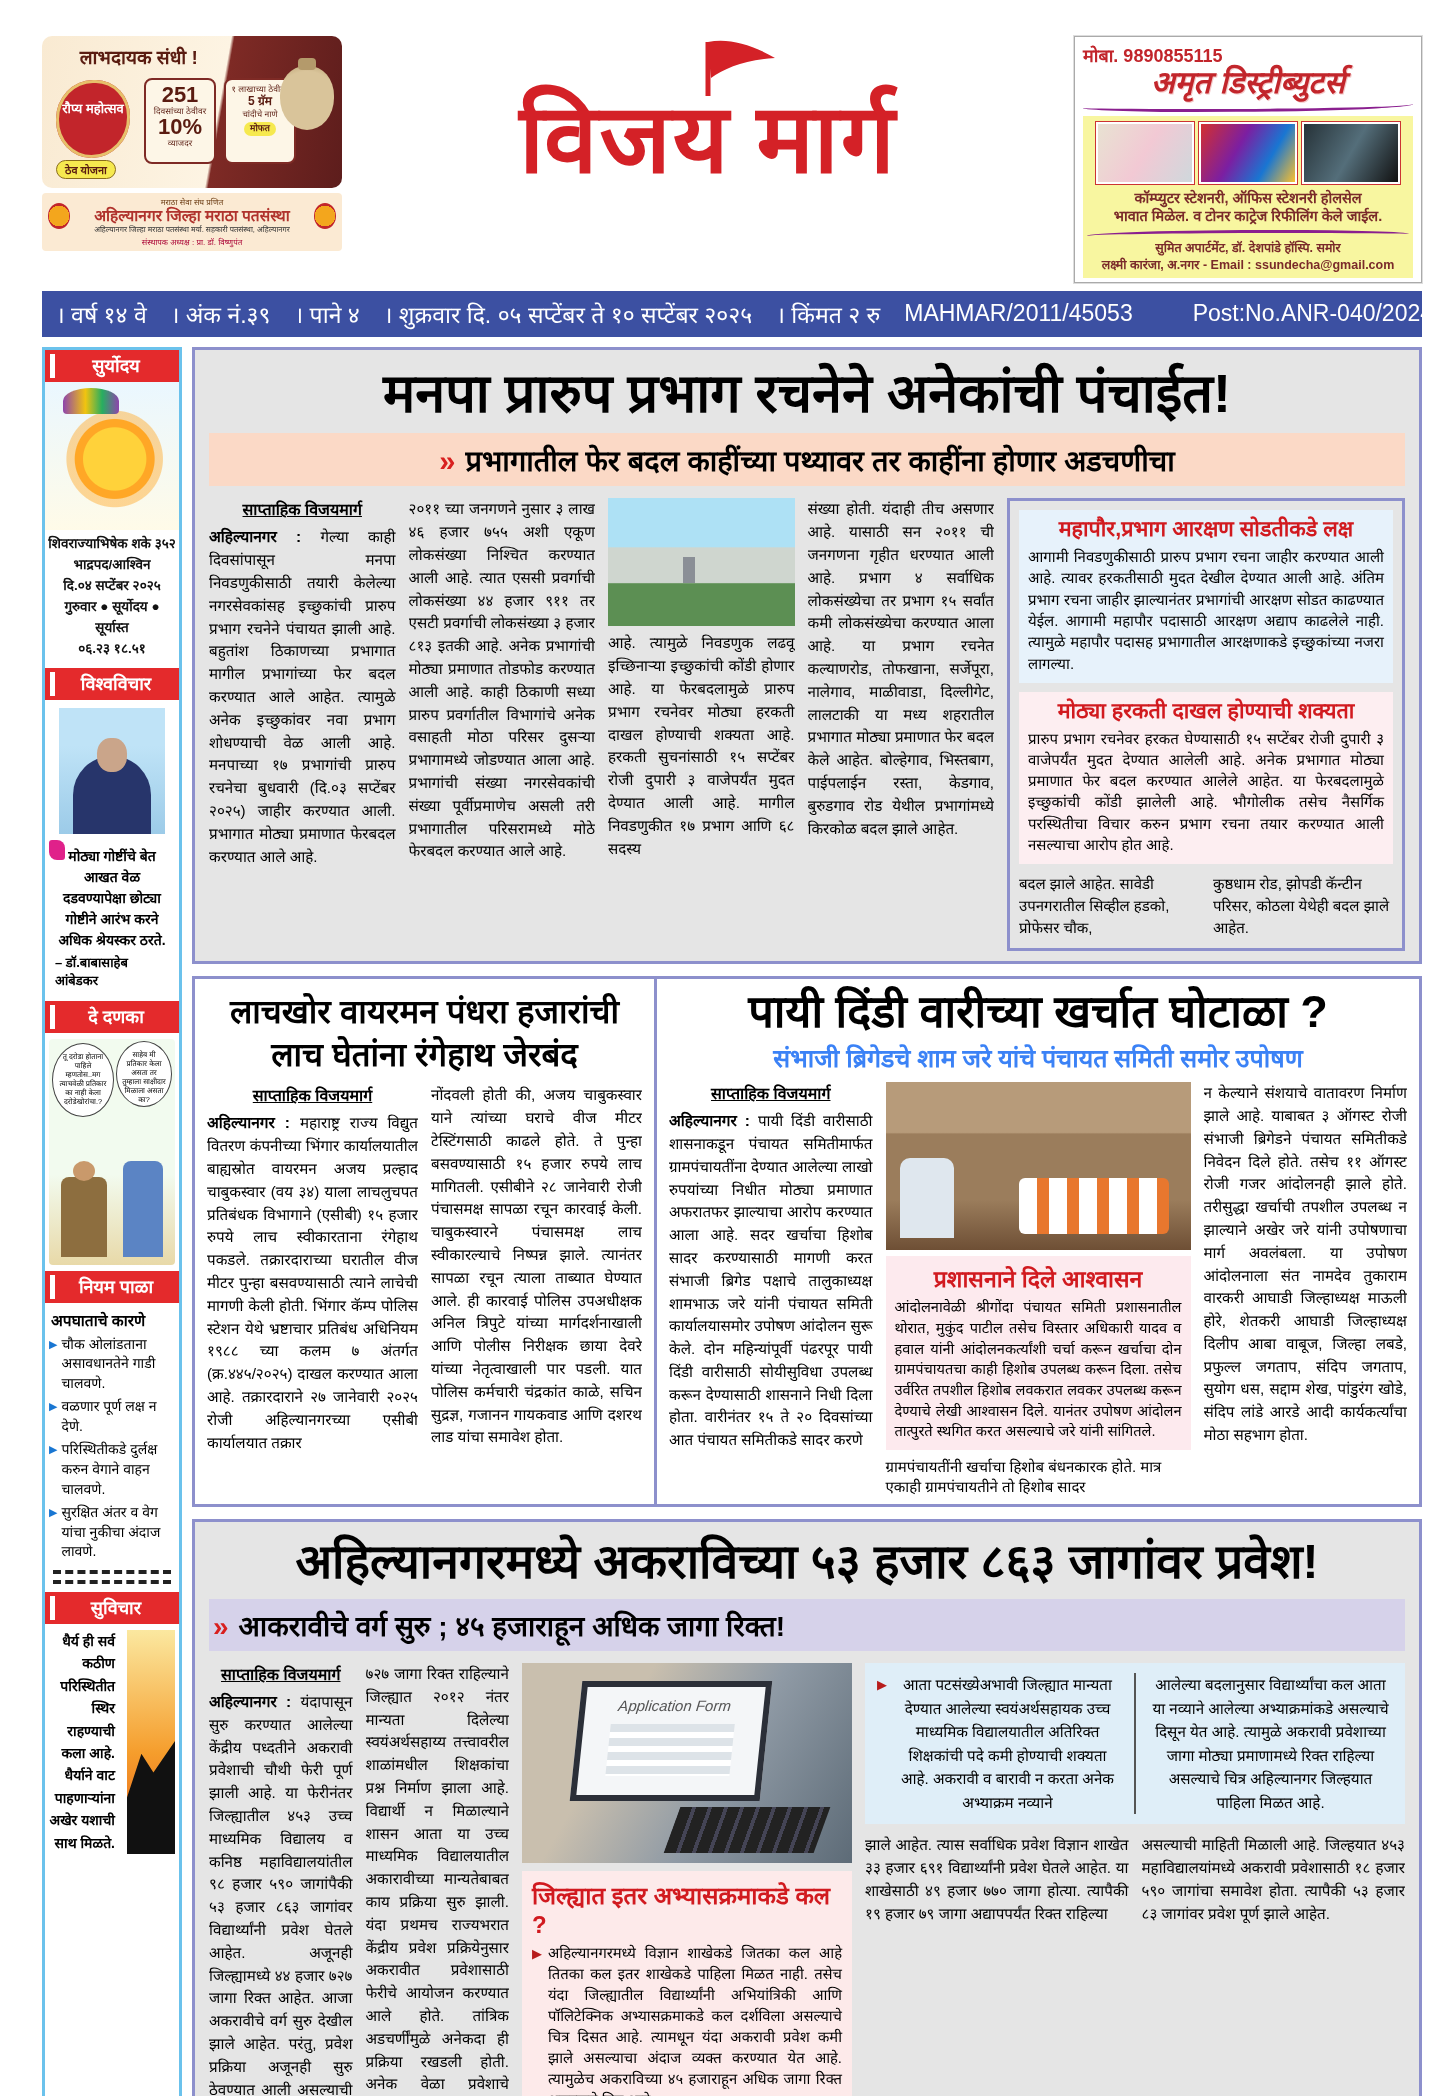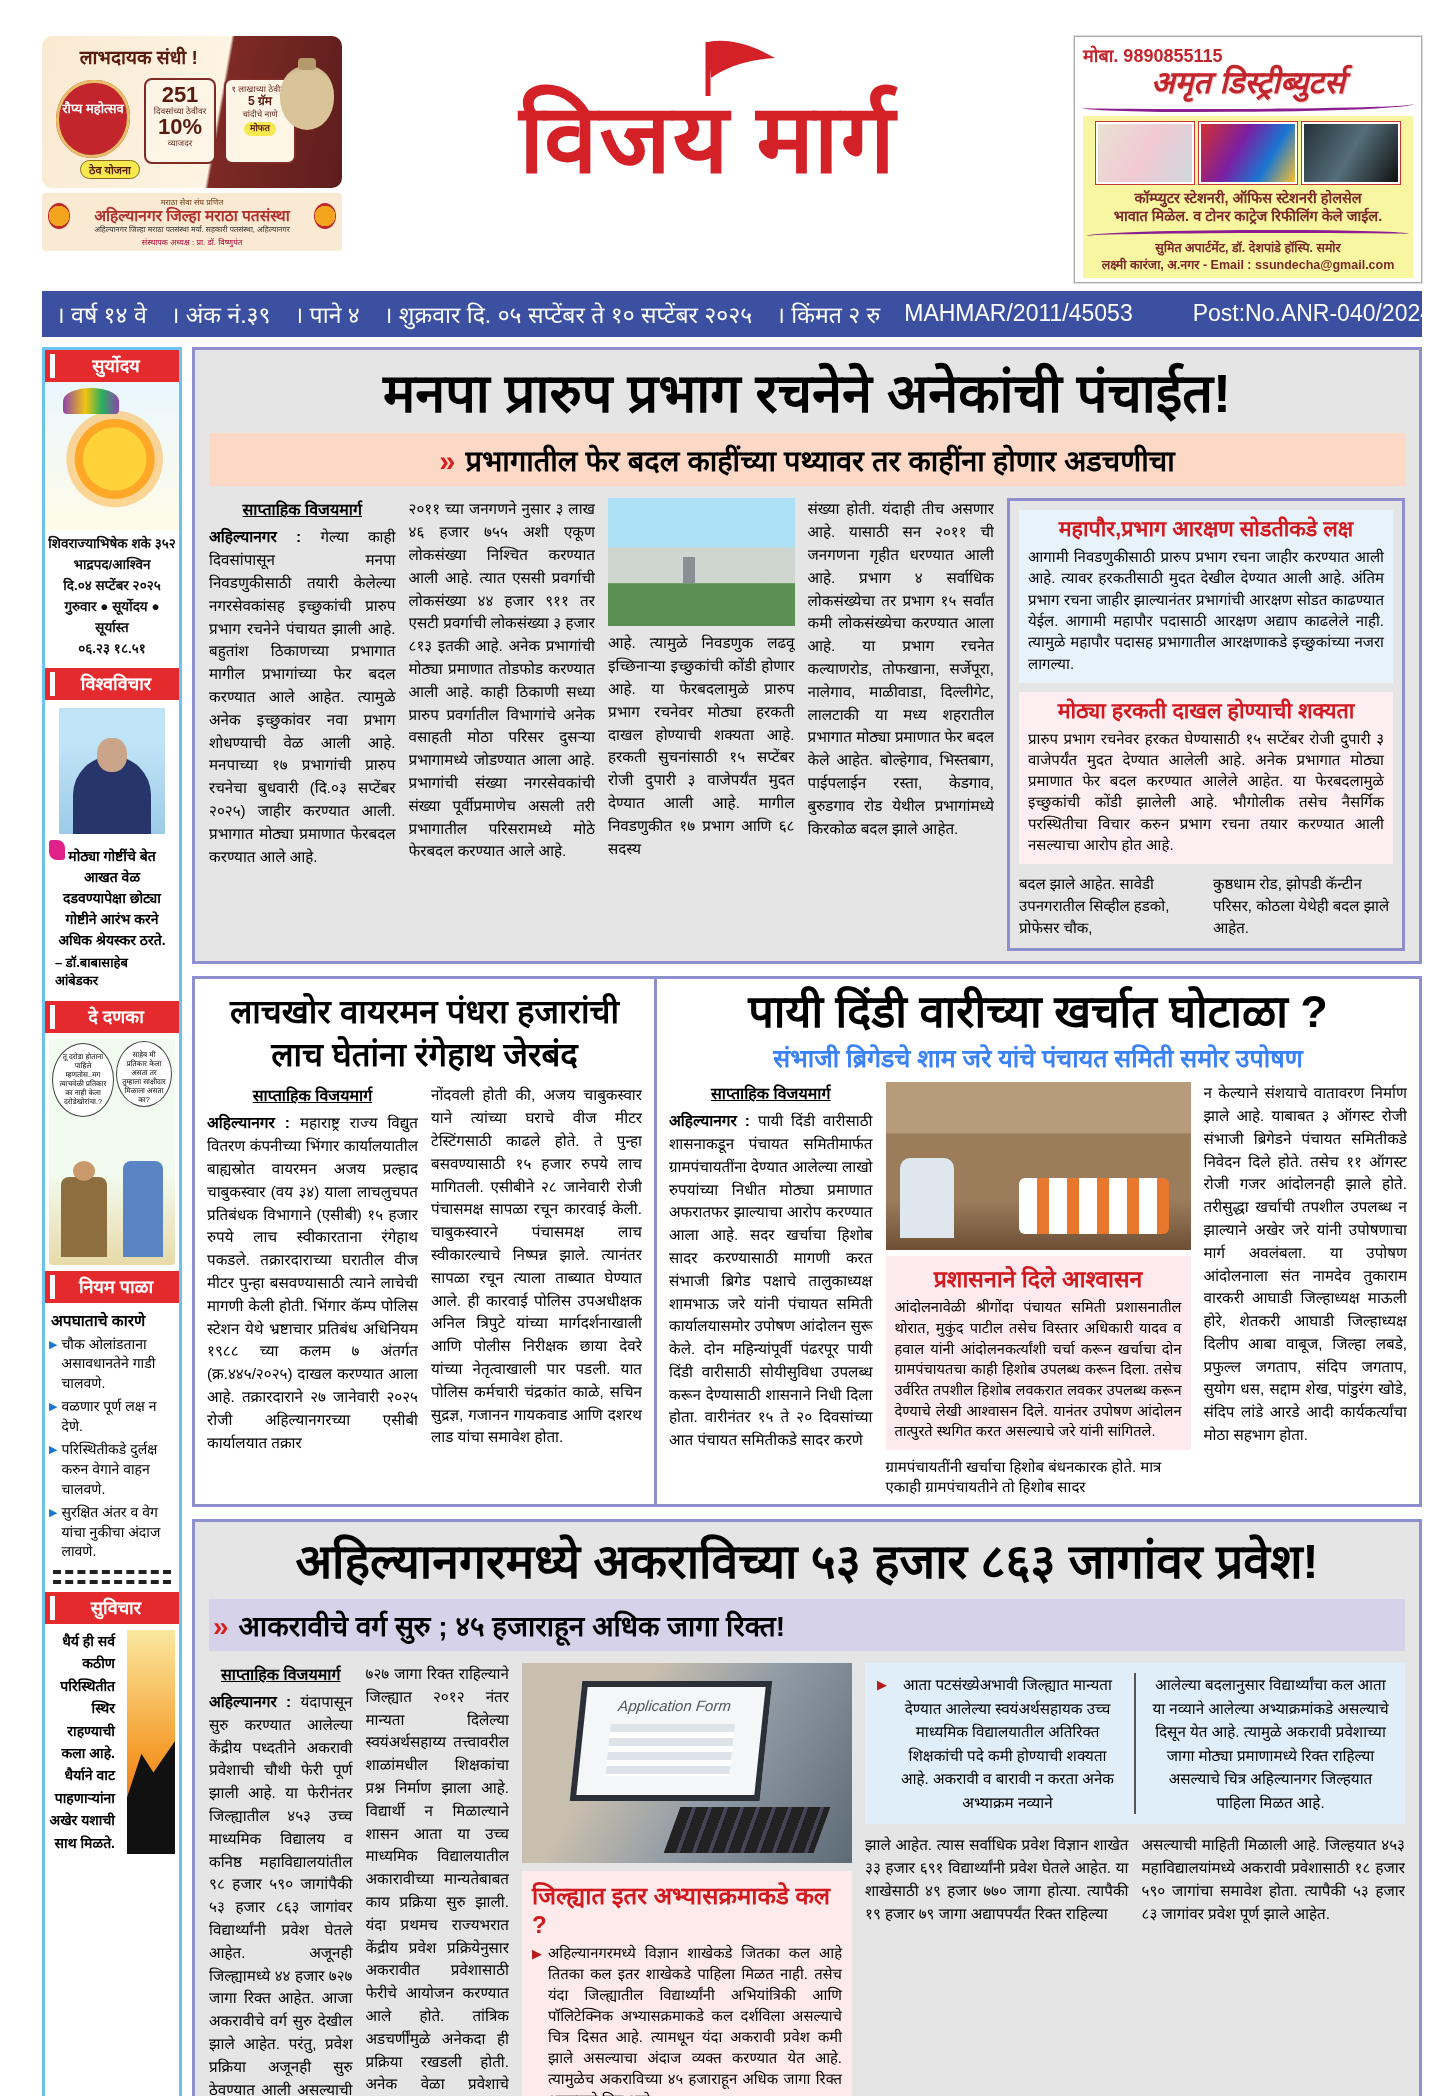--- a/index.html
+++ b/index.html
@@ -5,21 +5,21 @@
   * { margin:0; padding:0; box-sizing:border-box; }
   body { background:#e9e9e9; font-family:"Liberation Sans","DejaVu Sans",sans-serif; }
   .page { width:1432px; height:2096px; background:#fff; margin:0 auto; position:relative; overflow:hidden; padding:36px 10px 0 42px; }
 
   
   .header-row { display:flex; align-items:flex-start; gap:14px; }
   .ad-left { width:300px; flex:none; }
   .ad-left-main { height:152px; border-radius:10px; background:linear-gradient(100deg,#f9ead2 0%,#fdf4e3 58%,#7e2a25 59%,#5d1d1c 100%); position:relative; padding:8px 10px; overflow:hidden; }
   .ad-left-title { font-size:19px; font-weight:bold; color:#5a1c11; text-align:center; width:62%; }
   .ad-badge { position:absolute; left:14px; top:44px; width:74px; height:78px; background:#c2252b; border-radius:50% 46% 52% 48%; color:#fff; font-weight:bold; font-size:13px; text-align:center; padding-top:22px; line-height:1.15; box-shadow:0 0 0 3px #e7c06b inset; }
-  .ad-chip { position:absolute; left:38px; top:124px; background:#f6e94f; border:1px solid #8a6d1c; border-radius:10px; font-size:11px; font-weight:bold; color:#5a1c11; padding:1px 8px; }
+  .ad-chip { position:absolute; left:14px; top:124px; background:#f6e94f; border:1px solid #8a6d1c; border-radius:10px; font-size:11px; font-weight:bold; color:#5a1c11; padding:1px 8px; }
   .ad-box { position:absolute; top:42px; width:72px; height:86px; border:2px solid #7e2a25; border-radius:8px; background:#fdf6e7; text-align:center; color:#5a1c11; padding-top:4px; }
   .ad-box.b1 { left:102px; }
   .ad-box.b2 { left:182px; font-size:8.5px; line-height:1.25; }
   .ad-box .big { font-size:22px; font-weight:bold; line-height:1; }
   .ad-box .sm  { font-size:8.5px; line-height:1.2; }
   .ad-box .mid { font-size:12px; font-weight:bold; }
   .ad-free { display:inline-block; margin-top:3px; background:#f6e94f; border-radius:8px; font-size:9px; font-weight:bold; padding:1px 6px; }
   .money-bag { position:absolute; right:8px; top:30px; width:54px; height:64px; background:radial-gradient(circle at 50% 60%, #d9c49a 0 70%, #b49a6b 100%); border-radius:46% 46% 50% 50%; }
   .money-bag::before { content:""; position:absolute; top:-8px; left:18px; width:18px; height:12px; background:#b49a6b; border-radius:4px; }
   .ad-left-org { margin-top:5px; background:#fbead3; border-radius:4px; text-align:center; padding:3px 4px 4px; position:relative; }

